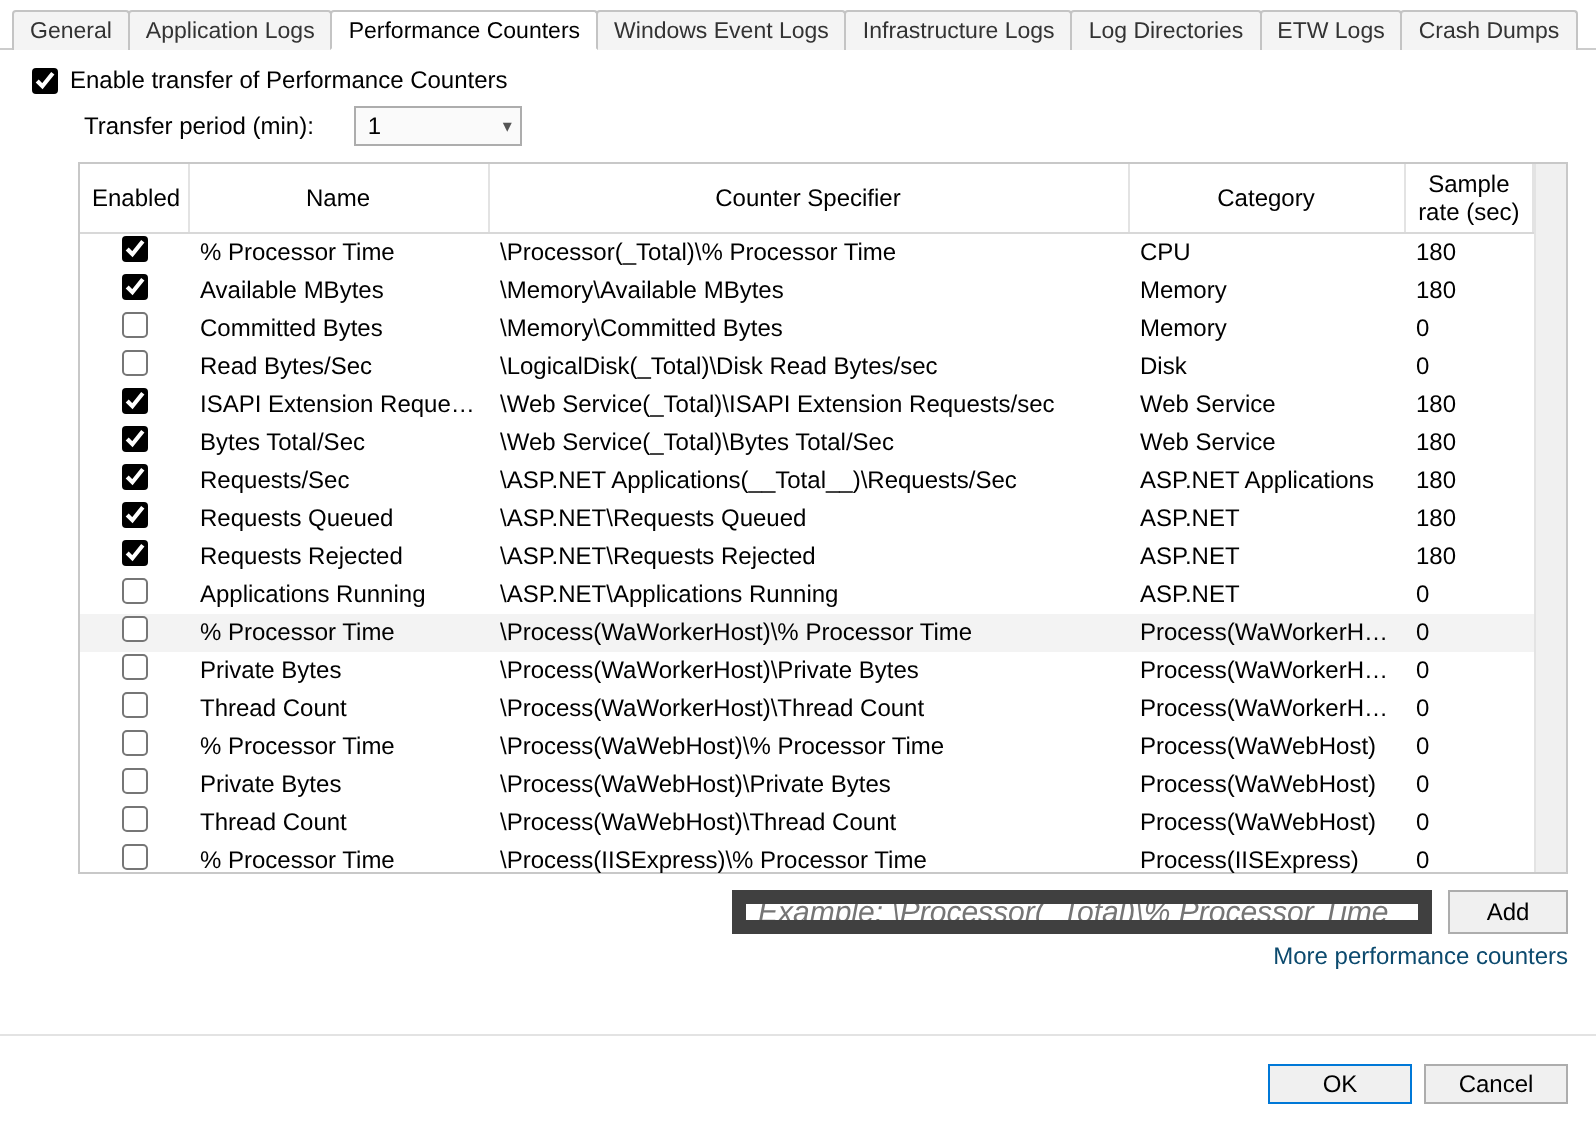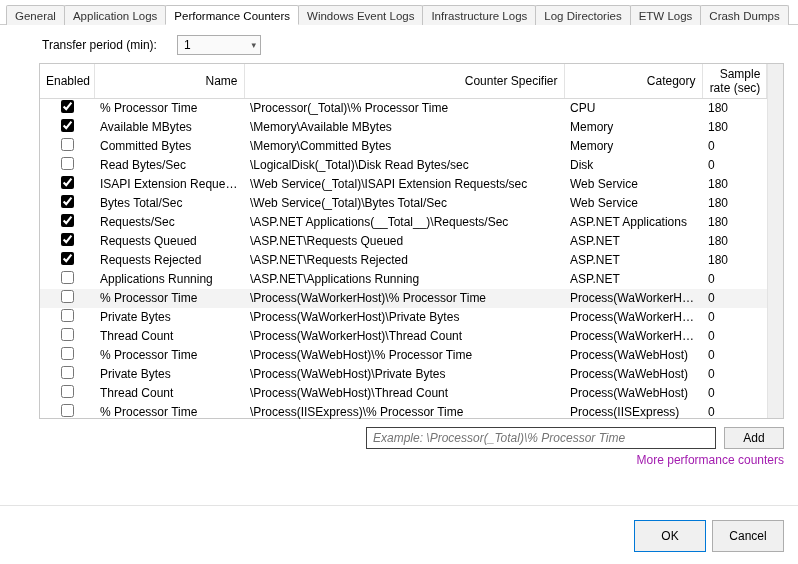--- a/index.html
+++ b/index.html
@@ -73,21 +73,21 @@
     position: relative;
     background: #fff;
     display: flex;
   }
   .grid {
     border-collapse: collapse;
     width: 100%;
     table-layout: fixed;
   }
   .grid th {
-    text-align: right;
+    text-align: center;
     font-weight: normal;
     border-bottom: 1px solid #d8d8d8;
     border-right: 1px solid #e3e3e3;
     background: #fff;
     padding: 3px 6px;
     font-size: 12px;
     height: 22px;
   }
   .grid td {
     padding: 0px 6px;
@@ -111,39 +111,39 @@
   }
   input[type="checkbox"] {
     width: 13px; height: 13px; margin: 0; accent-color: #000;
   }
   .addrow {
     display: flex; justify-content: flex-end; gap: 8px;
     margin: 8px 0 4px 0;
   }
   .addinput {
     width: 350px; height: 22px;
-    border: 1px solid #404040;
+    border: 7px solid #404040;
     padding: 2px 6px;
-    font-size: 12px;
+    font-size: 15px;
     color: #787878;
     font-style: italic;
   }
   .btn {
     border: 1px solid #adadad;
     background: #f0f0f0;
-    height: 32px;
+    height: 20px;
     padding: 0 16px;
     font-size: 12px;
     font-family: inherit;
     color: #000;
     min-width: 72px;
   }
   .btn.small { height: 22px; min-width: 60px; }
   .hint { text-align: right; margin: 2px 0; }
-  .link { color: #a21caf; cursor: pointer; text-align: right; display: block; margin: 4px 0 10px 0; }
+  .link { color: #0c4a6e; cursor: pointer; text-align: right; display: block; margin: 4px 0 10px 0; }
   .footer {
     display: flex; justify-content: flex-end; gap: 6px;
     padding: 14px 14px 12px 14px;
     border-top: 1px solid #e3e3e3;
     position: absolute; bottom: 0; left: 0; right: 0;
     background: #fff;
   }
   .btn.primary { border: 1px solid #0078d7; }
 </style>
 </head>
@@ -157,20 +157,24 @@
       <div class="tab active">Performance Counters</div>
       <div class="tab">Windows Event Logs</div>
       <div class="tab">Infrastructure Logs</div>
       <div class="tab">Log Directories</div>
       <div class="tab">ETW Logs</div>
       <div class="tab">Crash Dumps</div>
     </div>
 
   <div class="content">
 
+    <div class="checkline">
+      <input type="checkbox" id="enable-cb" checked="" style="">
+      <span>Enable transfer of Performance Counters</span>
+    </div>
 
     <div class="tp-row">
       <span>Transfer period (min):</span>
       <div class="combo">
         <span>1</span>
         <span class="chev">▾</span>
       </div>
     </div>
 
     <div class="grid-wrap">

